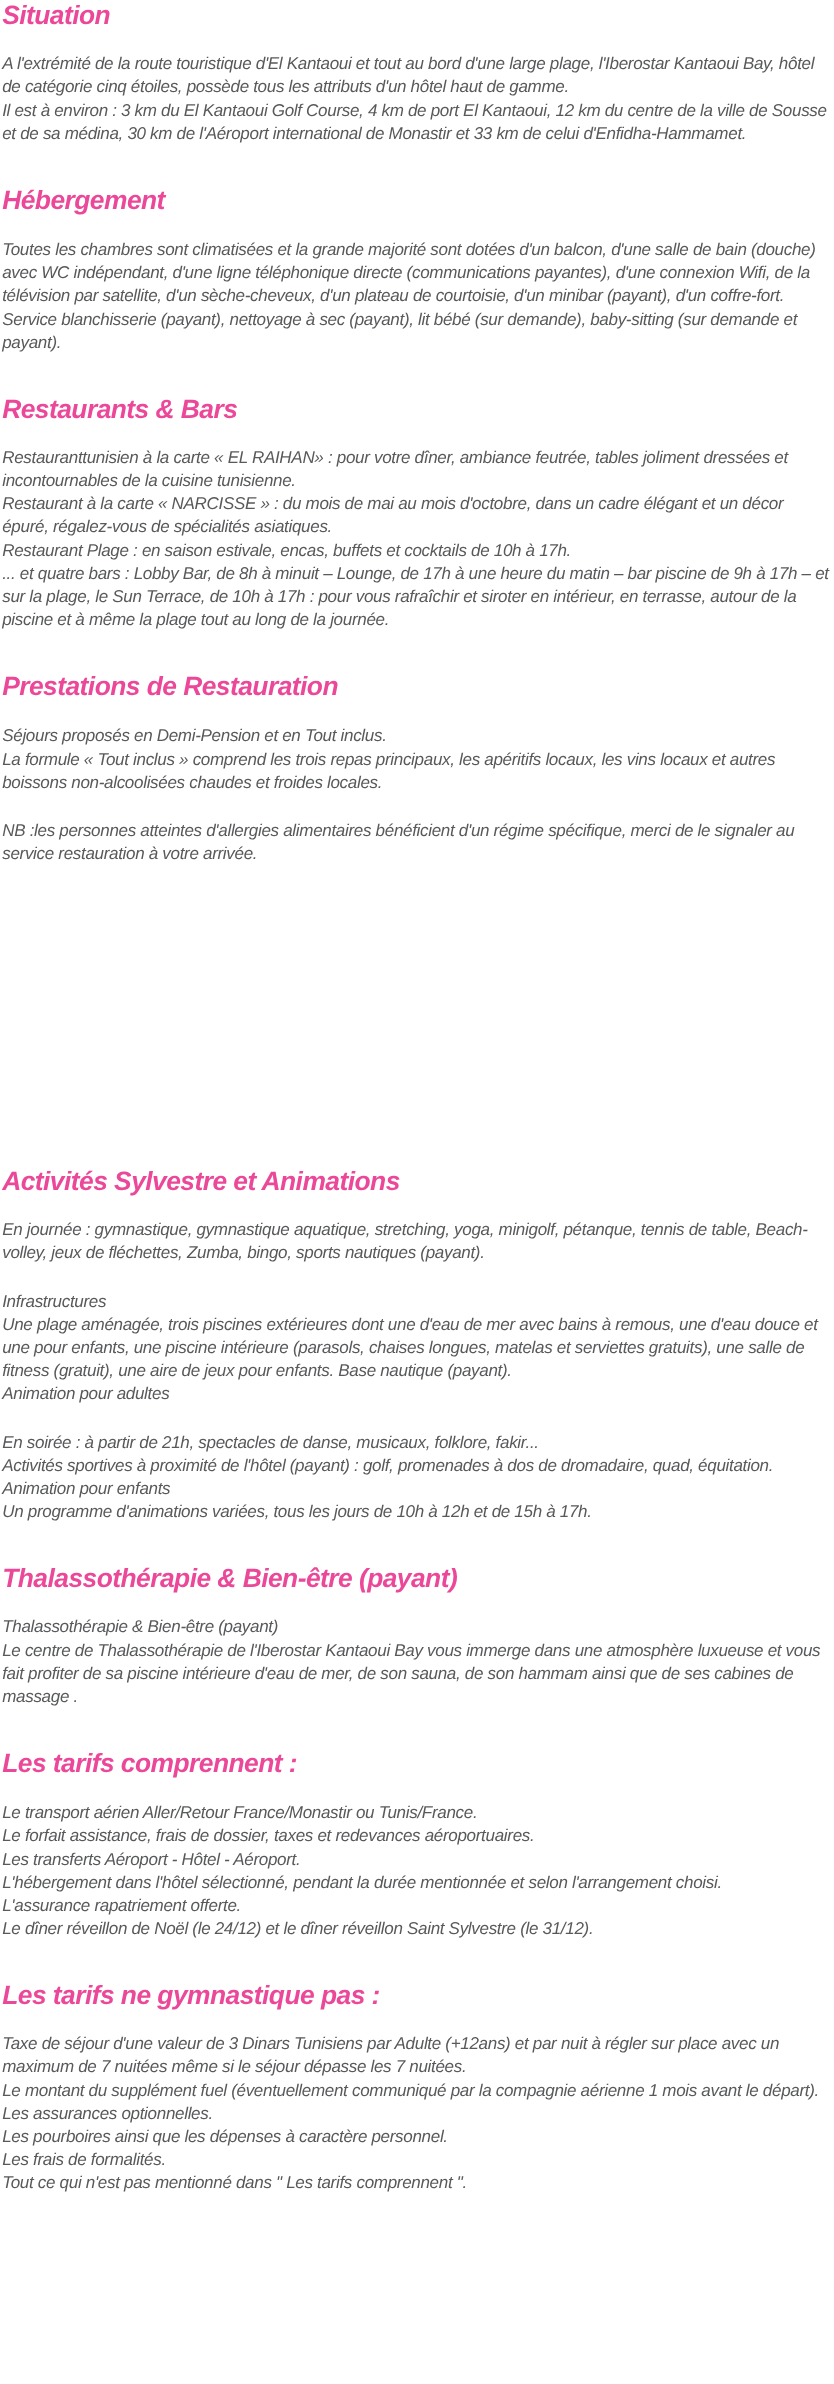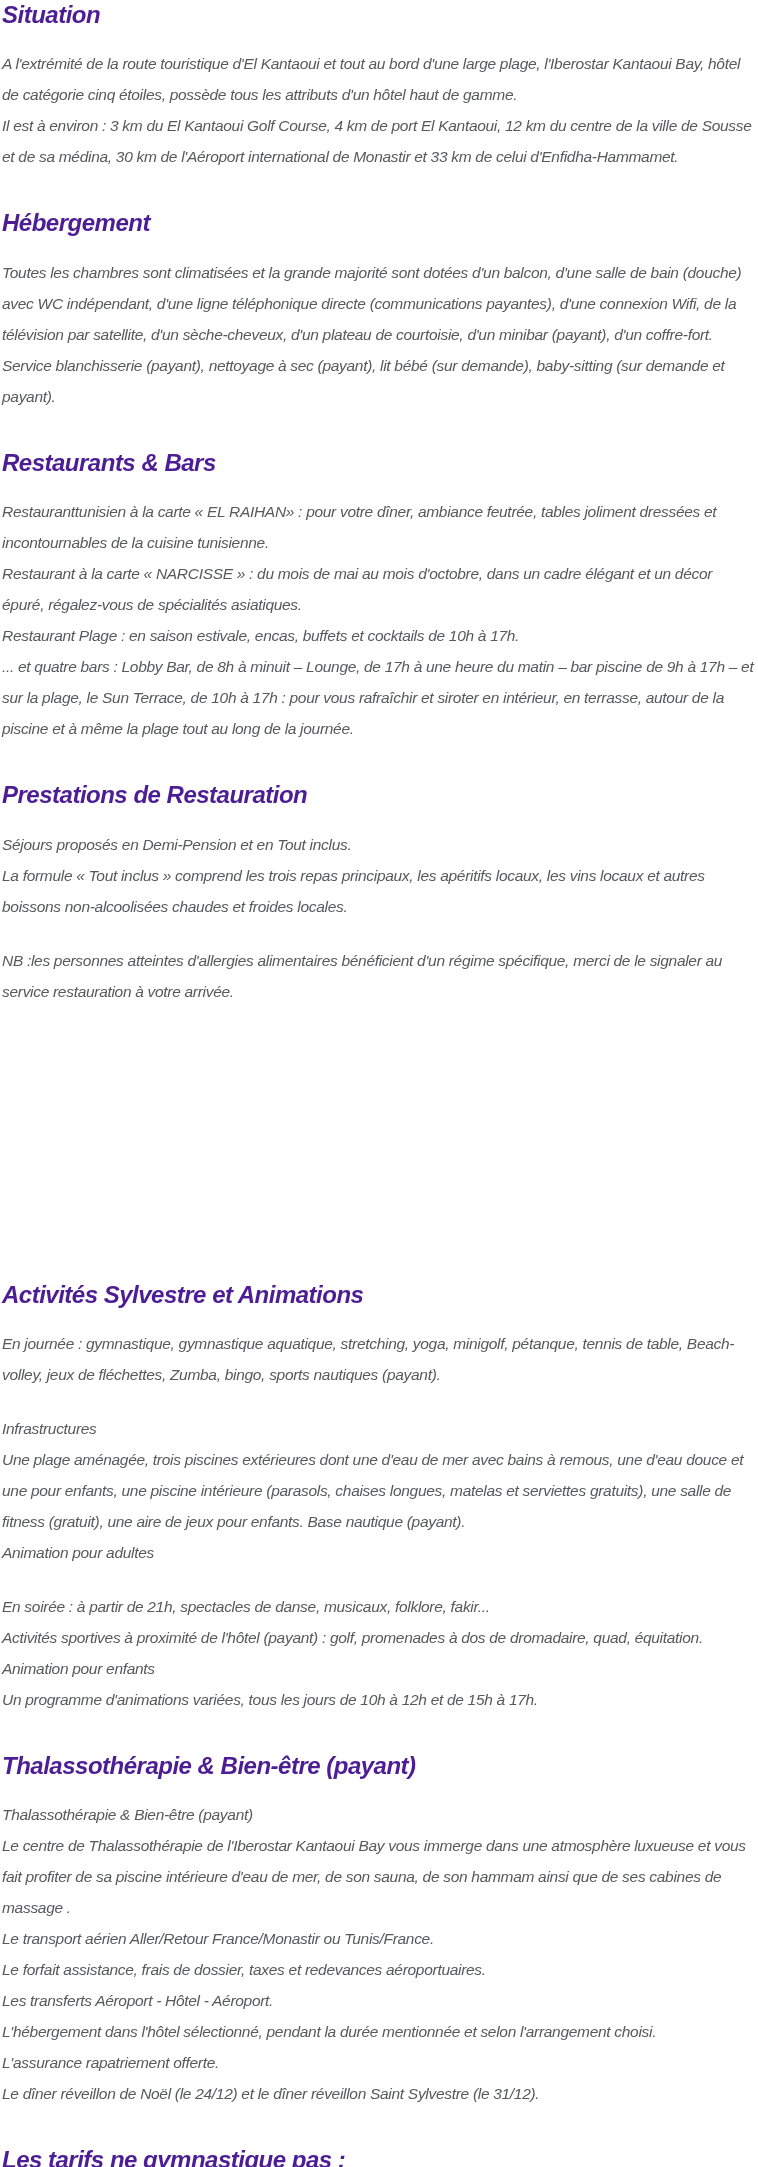--- a/index.html
+++ b/index.html
@@ -16,32 +16,32 @@
     box-sizing: border-box;
     width: 758px;
   }
   .section-heading {
     font-family: "Liberation Sans", sans-serif;
     font-style: italic;
     font-weight: bold;
     font-size: 24px;
     line-height: 1.1;
     letter-spacing: -0.5px;
-    color: #4c1d95;
+    color: #ec4899;
     margin: 38px 0 20px 0;
   }
   .doc section:first-child .section-heading {
     margin-top: 0;
   }
   .body-paragraph {
     font-family: "Liberation Sans", sans-serif;
     font-style: italic;
     font-size: 15.5px;
     letter-spacing: -0.3px;
-    line-height: 31px;
+    line-height: 21px;
     color: #58595b;
     margin: 0 0 23px 0;
     white-space: pre-line;
   }
   .body-paragraph:last-child {
     margin-bottom: 0;
   }
   .big-gap {
     height: 237px;
   }
@@ -91,20 +91,21 @@
 Un programme d'animations variées, tous les jours de 10h à 12h et de 15h à 17h.</p>
   </section>
 
   <section>
     <h2 class="section-heading">Thalassothérapie &amp; Bien-être (payant)</h2>
     <p class="body-paragraph">Thalassothérapie &amp; Bien-être (payant)
 Le centre de Thalassothérapie de l'Iberostar Kantaoui Bay vous immerge dans une atmosphère luxueuse et vous fait profiter de sa piscine intérieure d'eau de mer, de son sauna, de son hammam ainsi que de ses cabines de massage .</p>
   </section>
 
   <section>
+    <h2 class="section-heading">Les tarifs comprennent :</h2>
     <p class="body-paragraph">Le transport aérien Aller/Retour France/Monastir ou Tunis/France.
 Le forfait assistance, frais de dossier, taxes et redevances aéroportuaires.
 Les transferts Aéroport - Hôtel - Aéroport.
 L'hébergement dans l'hôtel sélectionné, pendant la durée mentionnée et selon l'arrangement choisi.
 L'assurance rapatriement offerte.
 Le dîner réveillon de Noël (le 24/12) et le dîner réveillon Saint Sylvestre (le 31/12).</p>
   </section>
 
   <section>
     <h2 class="section-heading">Les tarifs ne gymnastique pas :</h2>

